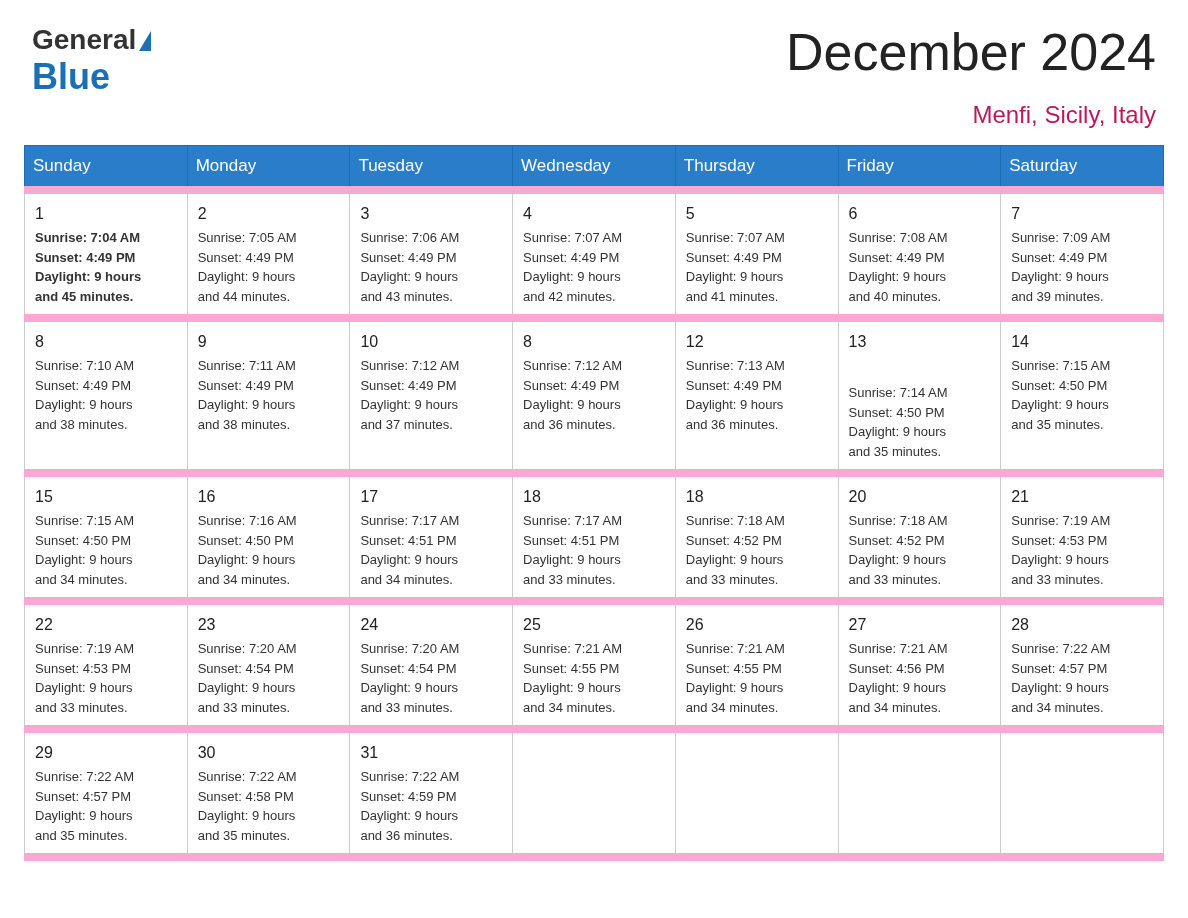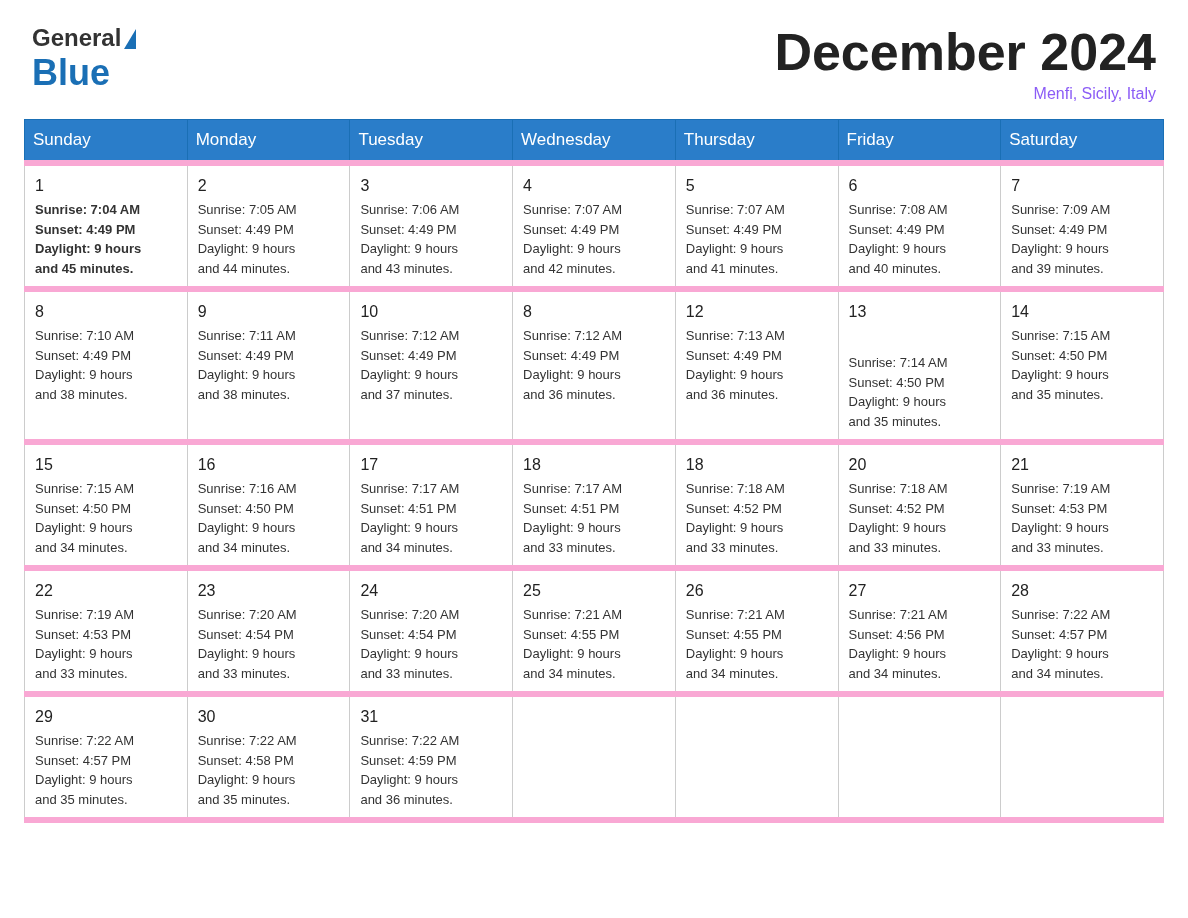--- a/index.html
+++ b/index.html
@@ -22,28 +22,28 @@
     }
     .logo-line1 {
       display: flex;
       align-items: center;
     }
     .header-right {
       text-align: right;
     }
     .month-title {
       font-size: 52px;
-      font-weight: 700;
+      font-weight: 400;
       color: #222;
       line-height: 1.1;
     }
     .location {
-      font-size: 16px;
-      color: #8b5cf6;
-      margin-top: 4px;
+      font-size: 24px;
+      color: #be185d;
+      margin-top: 20px;
     }
     .calendar {
       margin: 0 24px 24px 24px;
       border-collapse: collapse;
       width: calc(100% - 48px);
     }
     .calendar th {
       background-color: #2a7dc9;
       color: #fff;
       font-size: 17px;
@@ -55,21 +55,21 @@
     .calendar td {
       vertical-align: top;
       padding: 8px 10px;
       border: 1px solid #ccc;
       width: 14.28%;
       min-height: 110px;
       font-size: 13px;
       line-height: 1.5;
     }
     .calendar tr {
-      border-bottom: 6px solid #f9a8d4;
+      border-bottom: 8px solid #f9a8d4;
     }
     .day-num {
       font-size: 16px;
       font-weight: normal;
       color: #222;
       display: block;
       margin-bottom: 2px;
     }
     .day-info {
       color: #333;
@@ -78,21 +78,21 @@
     .empty-cell {
       background: #fff;
     }
   </style>
 </head>
 <body>
 
 <div class="header">
   <div class="logo">
     <div class="logo-line1">
-      <span style="font-size:24px;font-weight:bold;color:#333;">General</span>
+      <span style="font-size:28px;font-weight:bold;color:#333;">General</span>
       <span style="display:inline-block;width:0;height:0;border-left:12px solid transparent;border-right:0px solid transparent;border-bottom:20px solid #1a6fb5;margin-left:3px;margin-bottom:-2px;"></span>
     </div>
     <div>
       <span style="font-size:36px;font-weight:bold;color:#1a6fb5;">Blue</span>
     </div>
   </div>
   <div class="header-right">
     <div class="month-title">December 2024</div>
     <div class="location">Menfi, Sicily, Italy</div>
   </div>

